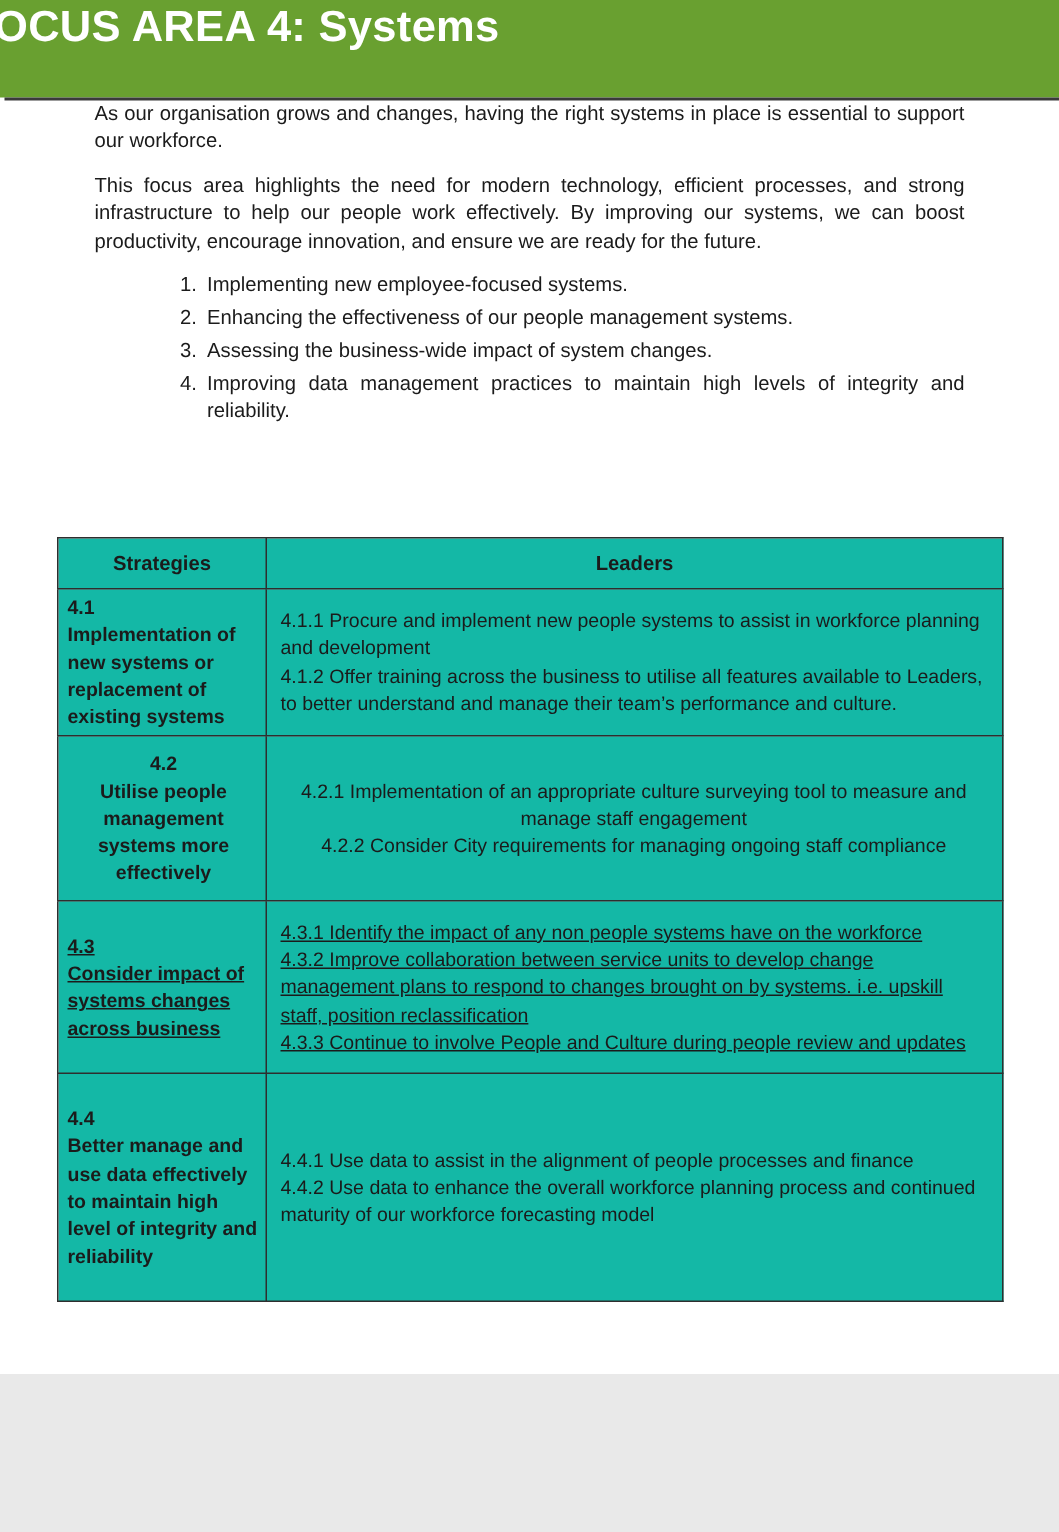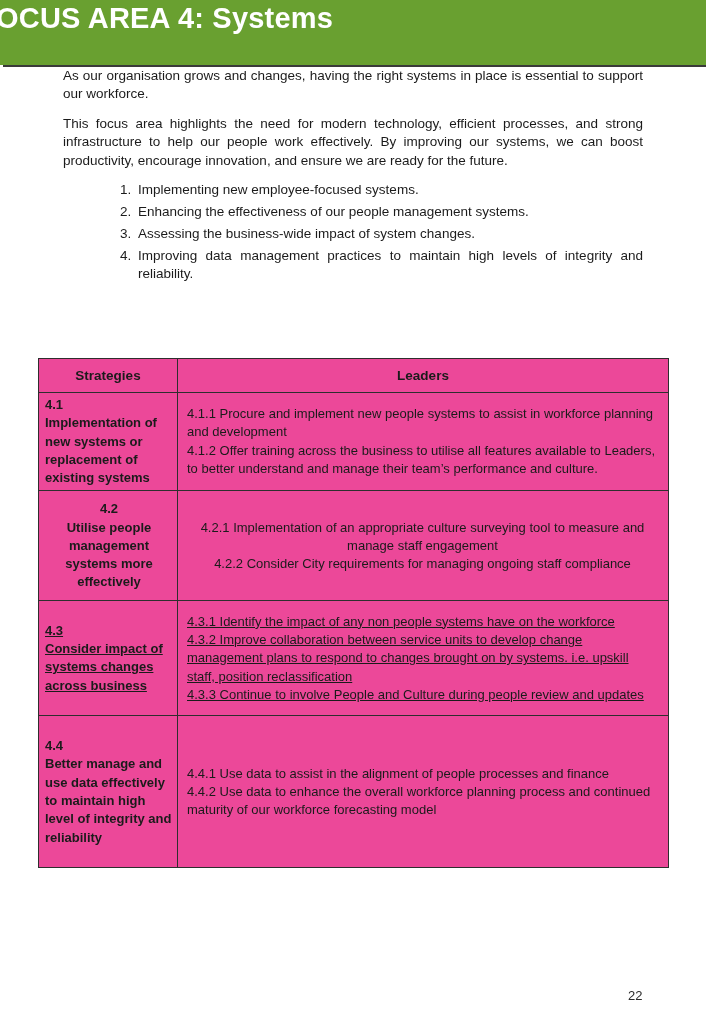--- a/index.html
+++ b/index.html
@@ -1,19 +1,19 @@
 <!DOCTYPE html>
 <html><head>
 <meta charset="utf-8">
 <style>
   html, body { margin: 0; padding: 0; background: #e9e9e9; }
   .page {
     position: relative;
     width: 706px;
-    height: 1021px;
+    height: 916px;
     background: #ffffff;
     overflow: hidden;
     font-family: "Liberation Sans", "DejaVu Sans", sans-serif;
     color: #1b1b1b;
     margin: 0 auto;
   }
 
   
   .banner {
     position: absolute;
@@ -72,21 +72,21 @@
     top: 358px;
     left: 38px;
     width: 630px;
     border-collapse: collapse;
     table-layout: fixed;
   }
   .sa-table col.c1 { width: 139px; }
   .sa-table col.c2 { width: 491px; }
   .sa-table th, .sa-table td {
     border: 1.5px solid #2e2e2e;
-    background: #ec4899;
+    background: #14b8a6;
   }
   .sa-table th {
     height: 31px;
     font-size: 13.5px;
     font-weight: 700;
     text-align: center;
     vertical-align: middle;
   }
   .sa-table td {
     font-size: 13px;

